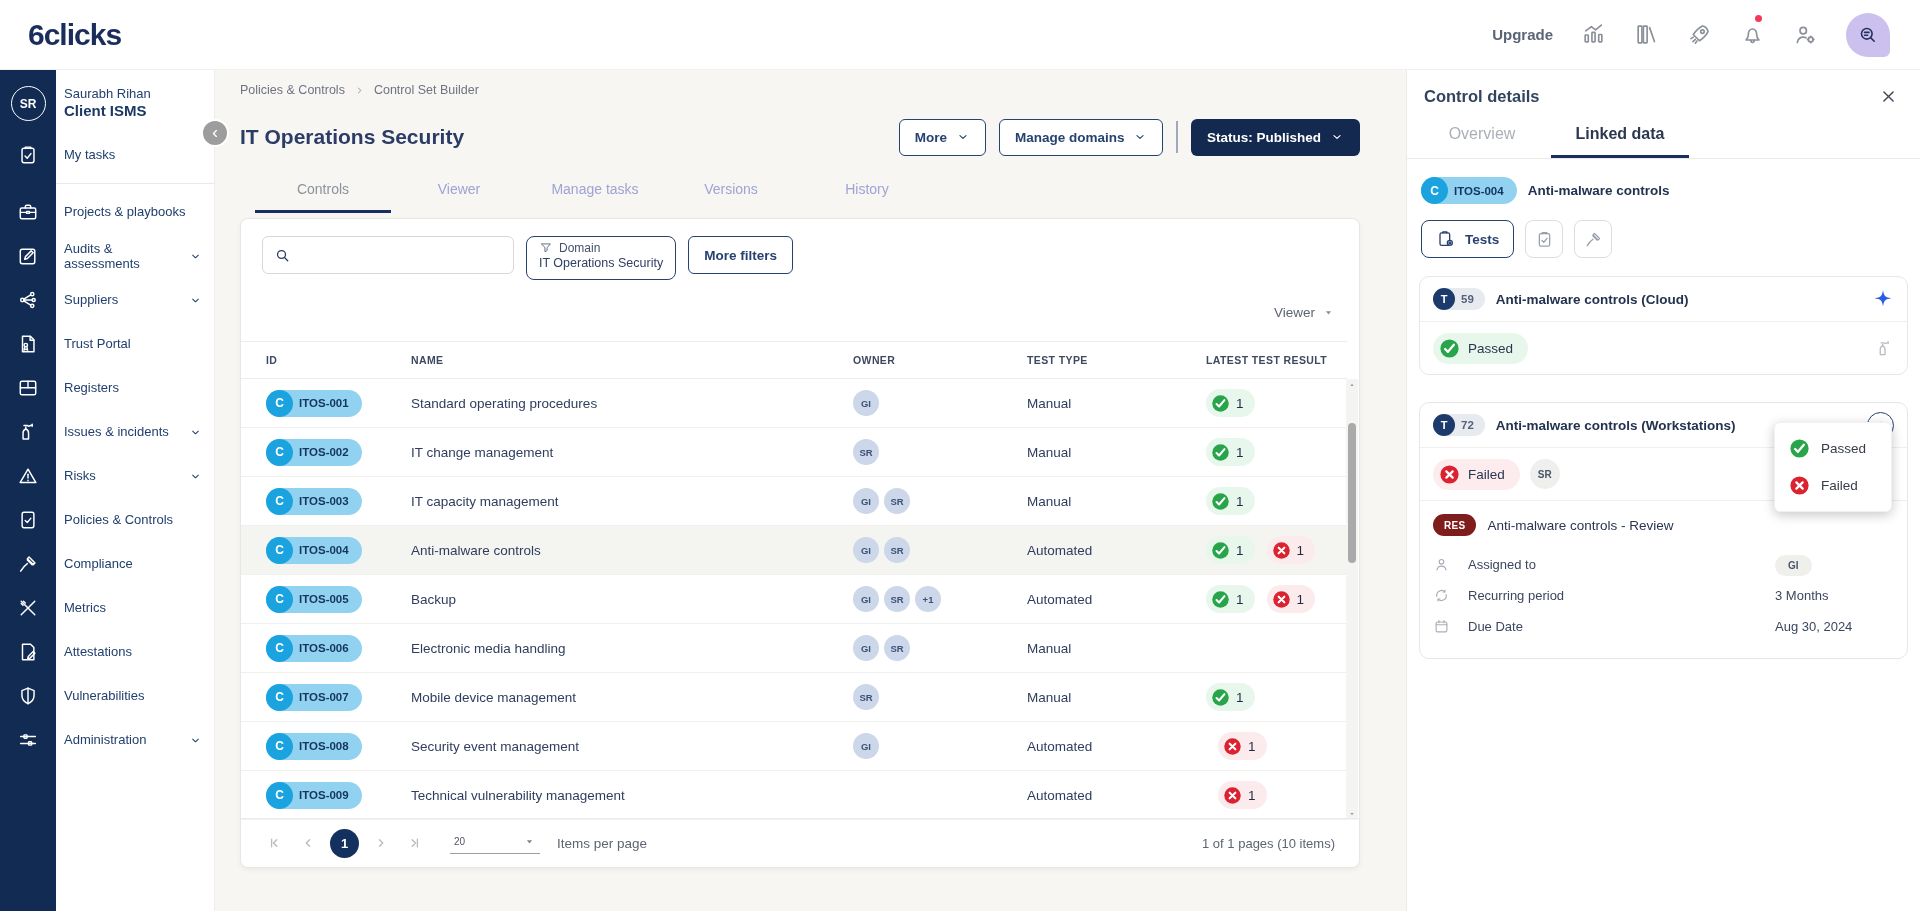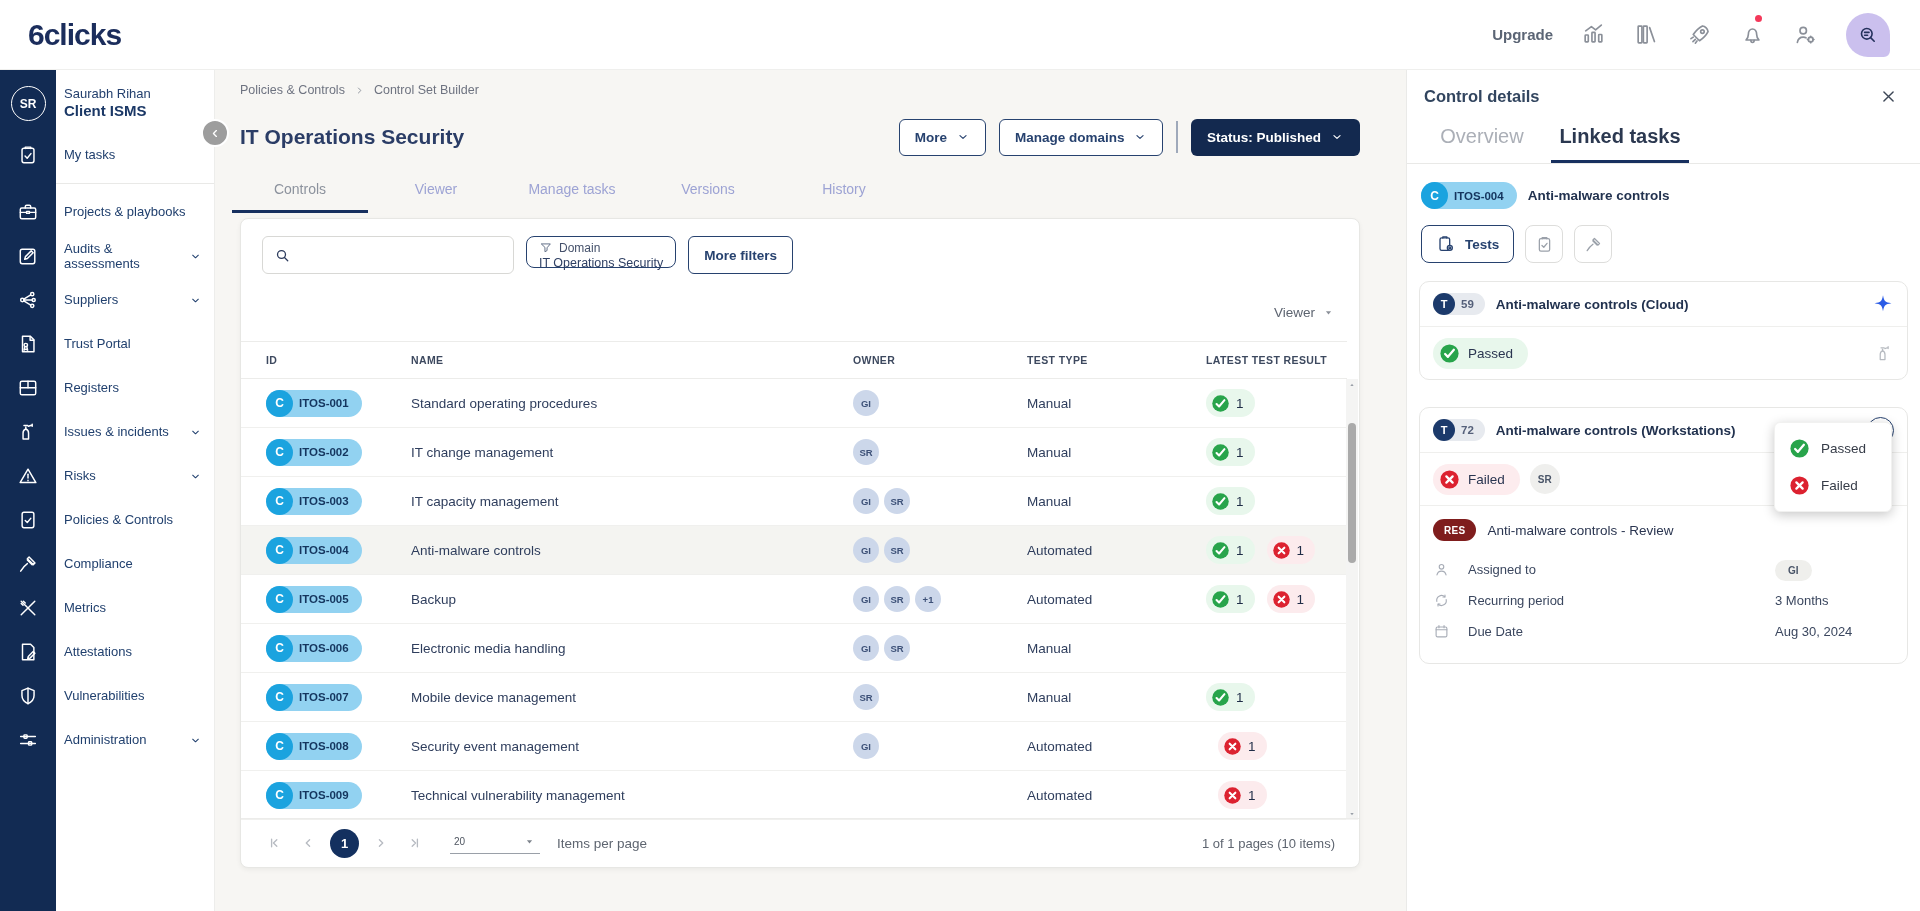--- a/index.html
+++ b/index.html
@@ -73,37 +73,37 @@
     height:37px; padding:0 15px; border:1.6px solid #27426f; border-radius:6px;
     background:#fff; color:#27426f; font-size:13.5px; font-weight:600;
     display:flex; align-items:center; gap:9px; cursor:pointer; font-family:inherit;
   }
   .btn-outline .bchev, .btn-solid .bchev { width:14px; height:14px; }
   .v-divider { width:1.5px; height:32px; background:#9fa9ba; }
   .btn-solid {
     height:37px; padding:0 16px; background:#13294f; color:#fff; border:none; border-radius:6px;
     font-size:13.5px; font-weight:700; display:flex; align-items:center; gap:9px; cursor:pointer; font-family:inherit;
   }
-  .tabs { position:absolute; top:100px; left:17px; display:flex; }
+  .tabs { position:absolute; top:100px; left:40px; display:flex; }
   .tab { width:136px; text-align:center; font-size:14px; color:#9da3d4; padding:11px 0 13px; border-bottom:3px solid transparent; cursor:pointer; }
   .tab.active { color:#8c929d; border-bottom-color:#17305f; }
 
   .card {
     position:absolute; top:148px; left:25px; width:1120px; height:650px;
     background:#fff; border:1px solid #e7e7e4; border-radius:8px;
     box-shadow:0 2px 5px rgba(0,0,0,.05);
   }
   .filter-row { position:absolute; top:17px; left:21px; display:flex; align-items:flex-start; gap:12px; }
   .search-box {
     width:252px; height:38px; border:1px solid #d8d8d5; border-radius:6px;
     display:flex; align-items:center; gap:9px; padding:0 11px; background:#fff;
   }
   .search-box .sic { width:17px; height:17px; color:#2b3a5c; }
   .search-box input { border:none; outline:none; flex:1; font-size:13px; font-family:inherit; color:#33415e; background:transparent; }
-  .domain-chip { height:32px; border:1.6px solid #27426f; border-radius:8px; padding:4px 12px 0; cursor:pointer; background:#fff; }
+  .domain-chip { height:44px; border:1.6px solid #27426f; border-radius:8px; padding:4px 12px 0; cursor:pointer; background:#fff; }
   .chip-top { display:flex; align-items:center; gap:6px; font-size:12px; color:#44506a; }
   .chip-top .fic { width:14px; height:14px; color:#5a6881; }
   .chip-val { font-size:12.5px; color:#2e3f63; margin-top:1px; }
   .btn-filters { height:38px; }
 
   .columns-row { position:absolute; top:86px; right:24px; display:flex; align-items:center; gap:7px; font-size:13.5px; color:#5d6470; cursor:pointer; }
   .columns-row .caret { width:13px; height:13px; color:#8b9099; }
 
   .thead {
     position:absolute; top:122px; left:0; width:1106px; height:38px;
@@ -159,21 +159,21 @@
   .pg-size .caret { width:13px; height:13px; color:#7e848d; }
   .pg-label { margin-left:13px; font-size:13.5px; color:#5e6570; }
   .pg-summary { margin-left:auto; font-size:13px; color:#5e6570; }
 
   
   .panel { position:absolute; top:70px; left:1406px; width:514px; bottom:0; background:#fff; border-left:1px solid #eaeae8; z-index:4; }
   .panel-header { display:flex; align-items:center; justify-content:space-between; padding:17px 22px 0 17px; }
   .panel-title { font-size:16.5px; font-weight:700; color:#32455f; }
   .close-btn { width:19px; height:19px; color:#3d4756; cursor:pointer; }
   .panel-tabs { display:flex; margin-top:8px; border-bottom:1px solid #e9e9e7; padding-left:6px; }
-  .ptab { width:138px; text-align:center; font-size:20px; color:#abafb7; padding:11px 0 12px; border-bottom:3px solid transparent; cursor:pointer; }
+  .ptab { width:138px; text-align:center; font-size:16px; color:#abafb7; padding:11px 0 12px; border-bottom:3px solid transparent; cursor:pointer; }
   .ptab.active { color:#2b3850; font-weight:600; border-bottom-color:#17305f; }
   .panel-body { position:relative; padding:16px 12px 0; }
   .control-line { display:flex; align-items:center; gap:11px; padding:2px 2px 16px; }
   .control-name { font-size:13.5px; font-weight:700; color:#22324f; }
   .panel-actions { display:flex; gap:11px; padding:0 2px 18px; }
   .btn-tests {
     height:38px; border:1.6px solid #27426f; border-radius:8px; background:#fff; color:#27426f;
     padding:0 14px; display:flex; align-items:center; gap:9px; font-size:13.5px; font-weight:700; cursor:pointer; font-family:inherit;
   }
   .btn-tests .tic { width:20px; height:20px; }
@@ -788,21 +788,21 @@
   <div class="panel-header">
     <span class="panel-title">Control details</span>
     <span class="close-btn">
         <svg viewBox="0 0 24 24" fill="none" stroke="currentColor" stroke-width="1.8" stroke-linecap="round" stroke-linejoin="round">
           <path d="M6.2 6.2l11.6 11.6M17.8 6.2L6.2 17.8"></path>
         </svg>
       </span>
   </div>
   <div class="panel-tabs" id="panel-tabs">
       <div class="ptab">Overview</div>
-      <div class="ptab active">Linked tasks</div>
+      <div class="ptab active">Linked data</div>
     </div>
 
   <div class="panel-body">
     <div class="control-line">
       <span class="id-badge">
         <span class="c">C</span>
         <span class="txt">ITOS-004</span>
       </span>
       <span class="control-name">Anti-malware controls</span>
     </div>

